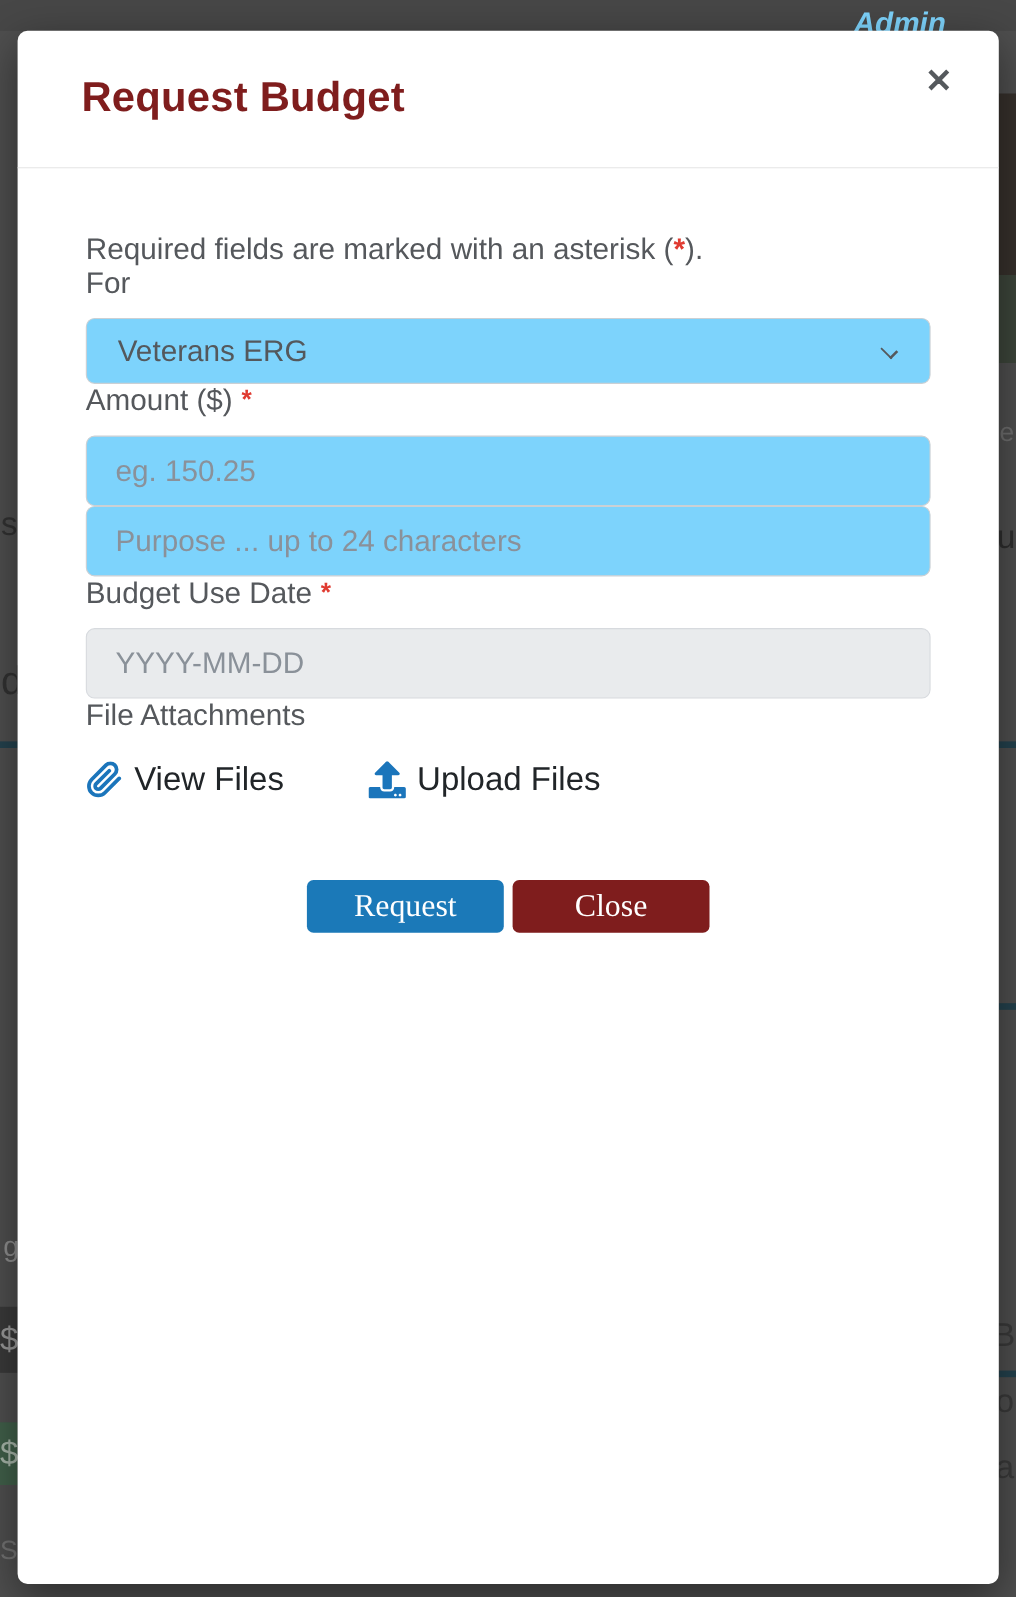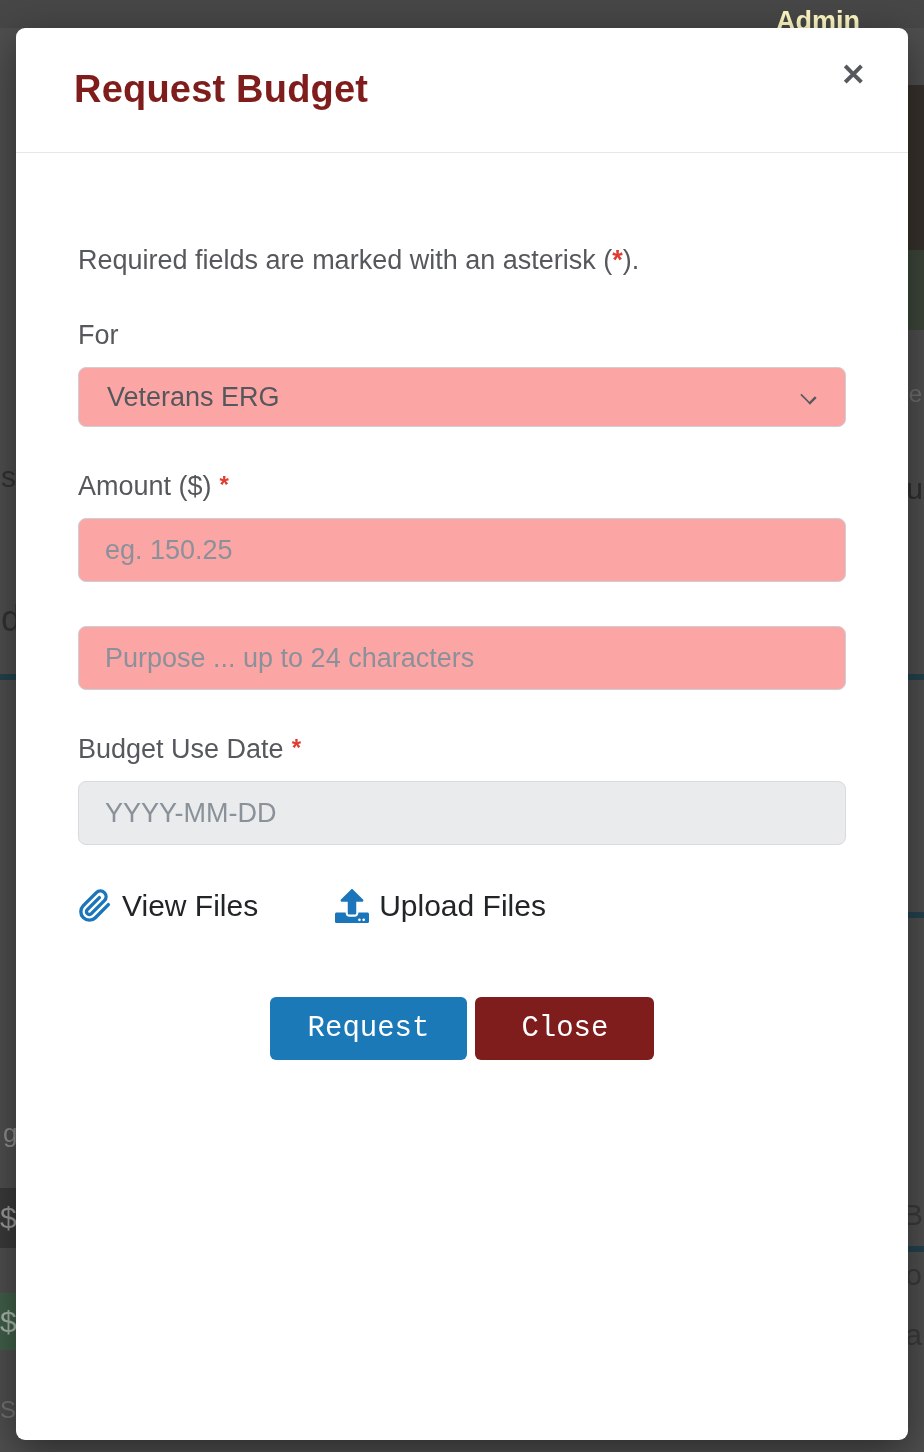--- a/index.html
+++ b/index.html
@@ -8,21 +8,21 @@
     font-family:"Liberation Sans", sans-serif;
     background:#4f4f4f;
     position:relative;
     overflow:hidden;
     color:#55585c;
   }
 
   
   .backdrop { position:absolute; inset:0; background:#4f4f4f; }
   .bd-topstrip { position:absolute; top:0; left:0; right:0; height:28px; background:#474747; }
-  .bd-admin { position:absolute; top:6px; right:64px; font-size:27px; font-weight:bold; color:#fef9c3; }
+  .bd-admin { position:absolute; top:6px; right:64px; font-size:27px; font-weight:bold; color:#7dd3fc;font-style:italic; }
   .bd-frag { position:absolute; color:#323232; font-size:30px; }
   .bd-s { left:1px; top:460px; }
   .bd-d { left:1px; top:598px; font-size:36px; }
   .bd-g { left:3px; top:1118px; color:#8f8f8f; font-size:26px; letter-spacing:-2px; }
   .bd-st { left:0; top:1396px; color:#737373; font-size:24px; }
   .bd-u { right:1px; top:472px; color:#2e2e2e; }
   .bd-e { right:2px; top:380px; color:#6f6f6f; font-size:24px; }
   .bd-b { right:1px; top:1198px; color:#3a3a3a; }
   .bd-o { right:2px; top:1258px; color:#3a3a3a; }
   .bd-a { right:2px; top:1318px; color:#3a3a3a; }
@@ -46,32 +46,32 @@
     box-shadow:0 12px 40px rgba(0,0,0,.45);
   }
   .modal-header { position:relative; padding:40px 60px 0 58px; height:125px;
                   border-bottom:1px solid #e7e7e7; }
   .modal-title { font-size:38px; font-weight:bold; color:#7f1d1d; letter-spacing:.2px; }
   .modal-close { position:absolute; top:26px; right:36px; font-size:30px; font-weight:bold;
                  color:#55595d; background:none; border:none; cursor:pointer; line-height:1;
                  padding:6px; }
   .modal-body { padding:0 62px; }
 
-  .note { margin-top:92px; font-size:27px; color:#55585c; }
+  .note { margin-top:58px; font-size:27px; color:#55585c; }
   .req { color:#e03b31; font-weight:bold; }
 
-  .group { margin-top:44px; }
+  .group { }
   .group.first { }
   label.fld { display:block; font-size:27px; color:#55585c; margin-bottom:16px; }
   label.fld .req { margin-left:8px; font-size:24px; vertical-align:2px; }
 
   .control {
     display:block; width:100%; font-family:"Liberation Sans", sans-serif;
     font-size:27px; color:#4f5berr; color:#4f555b;
-    border:1px solid #cbd0d4; border-radius:8px; background:#fca5a5;
+    border:1px solid #cbd0d4; border-radius:8px; background:#7dd3fc;
     padding:0 26px; outline:none;
   }
   .control::placeholder { color:#8a919a; opacity:1; }
   input.control { height:64px; }
 
   .select-wrap { position:relative; }
   select.control {
     height:60px; appearance:none; -webkit-appearance:none; padding-left:28px; color:#54585c;
   }
   .chev {
@@ -94,22 +94,22 @@
   input.control.date { background:#e9ebed; border-color:#d7dade; color:#8a9199; }
   input.control.date::placeholder { color:#8a9199; }
 
   .attach-links { margin-top:26px; display:flex; align-items:center; gap:77px; }
   .attach-link { display:flex; align-items:center; gap:10px; cursor:pointer;
                  background:none; border:none; font-family:"Liberation Sans", sans-serif; }
   .attach-link .txt { font-size:30px; color:#212528; }
   .attach-link svg { display:block; }
 
   .btn-row { margin-top:74px; display:flex; justify-content:center; gap:8px; }
-  .btn { border:none; border-radius:6px; height:63px; min-width:179px; padding:0 38px;
-         font-family:Liberation Mono, monospace; font-size:29px; color:#ffffff; cursor:pointer; }
+  .btn { border:none; border-radius:6px; height:48px; min-width:179px; padding:0 38px;
+         font-family:Liberation Serif, serif; font-size:29px; color:#ffffff; cursor:pointer; }
   .btn-primary { background:#1b79b8; }
   .btn-secondary { background:#7f1d1d; }
 </style>
 </head>
 <body>
 
 <div class="backdrop">
   <div class="bd-topstrip"></div>
   <span class="bd-admin">Admin</span>
 
@@ -161,20 +161,21 @@
       <input class="control" type="text" placeholder="Purpose ... up to 24 characters" style="">
     </div>
 
 
     <div class="group">
       <label class="fld"><span>Budget Use Date</span><span class="req">*</span></label>
       <input class="control date" type="text" placeholder="YYYY-MM-DD" style="">
     </div>
 
     <div class="group">
+      <label class="fld">File Attachments</label>
       <div class="attach-links">
         <button class="attach-link">
           <span>
             <svg width="34" height="34" viewBox="0 0 24 24" fill="none" stroke="#1b75bb" stroke-width="2.4" stroke-linecap="round" stroke-linejoin="round">
               <path d="M21.44 11.05l-9.19 9.19a6 6 0 0 1-8.49-8.49l9.19-9.19a4 4 0 0 1 5.66 5.66l-9.2 9.19a2 2 0 0 1-2.83-2.83l8.49-8.48"></path>
             </svg>
           </span>
           <span class="txt">View Files</span>
         </button>
         <button class="attach-link">

